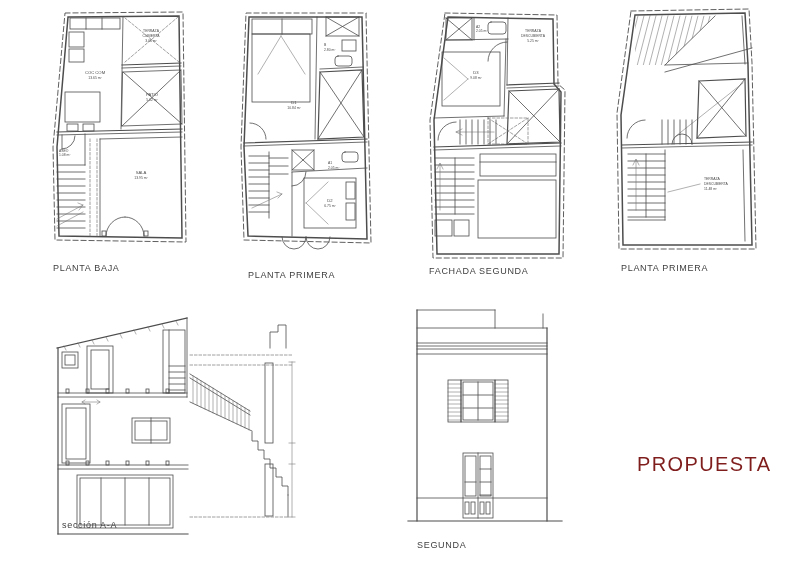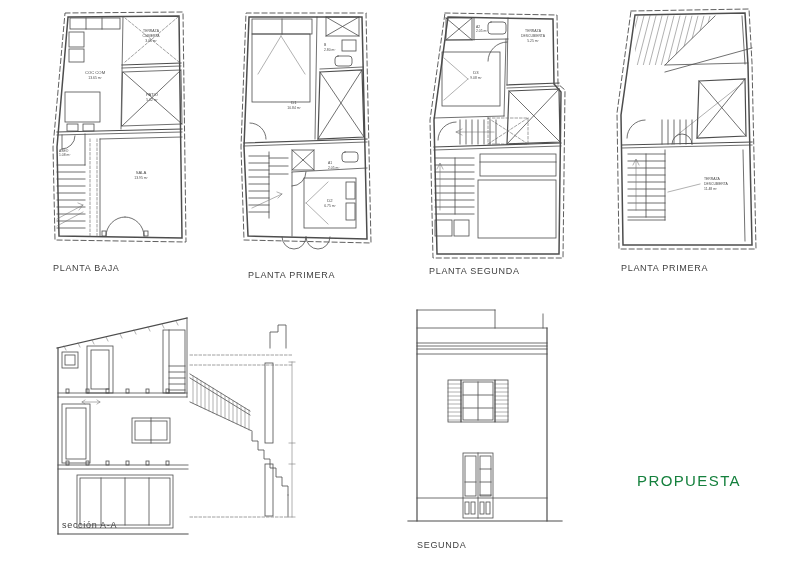--- a/index.html
+++ b/index.html
@@ -12,21 +12,21 @@
   .wall2{stroke-width:1.2}
   .dash{stroke-dasharray:5 3;stroke-width:.9}
   .dashf{stroke-dasharray:2.5 2;stroke-width:.65;stroke:#6e6e6e}
   .thin{stroke-width:.55;stroke:#707070}
   svg text{fill:#4a4a4a;stroke:none;font-family:"Liberation Sans",sans-serif}
   .rl{font-size:4.2px;text-anchor:middle}
   .rls{font-size:3.4px;text-anchor:middle}
   .rlx{font-size:3.4px;text-anchor:start}
   .plabel{position:absolute;font-size:9px;letter-spacing:.7px;color:#3e3e3e;white-space:nowrap}
   .watermark{position:absolute;left:283px;top:272px;font-size:22px;color:#7b7b7b;letter-spacing:.4px}
-  .proposal{position:absolute;left:637px;top:472px;font-size:15px;letter-spacing:1.4px;color:#15803d}
+  .proposal{position:absolute;left:637px;top:453px;font-size:20px;letter-spacing:1.4px;color:#7f1d1d}
 </style>
 </head>
 <body>
 
 <div class="sheet">
 
   <svg style="left:40px;top:8px" width="160" height="248" viewBox="0 0 160 248">
     <g>
       <polygon class="dash" points="25,5 143,4 146,234 15,232 13,139"></polygon>
       <polygon class="wall" points="28,9 139,8 142,230 19,228 17,139"></polygon>
@@ -499,19 +499,19 @@
       <line x1="80" y1="193" x2="91" y2="193"></line>
       <rect x="65" y="200" width="4" height="12"></rect>
         <rect x="71" y="200" width="4" height="12"></rect>
       <rect x="80" y="200" width="4" height="12"></rect>
         <rect x="86" y="200" width="4" height="12"></rect>
     </g>
   </svg>
 
   <div class="plabel" style="left:53px;top:263px">PLANTA BAJA</div>
   <div class="plabel" style="left:248px;top:270px">PLANTA PRIMERA</div>
-  <div class="plabel" style="left:429px;top:266px">PLANTA SEGUNDA</div>
+  <div class="plabel" style="left:429px;top:266px">FACHADA SEGUNDA</div>
   <div class="plabel" style="left:621px;top:263px">PLANTA PRIMERA</div>
   <div class="plabel" style="left:62px;top:520px">sección A-A</div>
   <div class="plabel" style="left:417px;top:540px">SEGUNDA</div>
   <div class="proposal">PROPUESTA</div>
 
 </div>
 
 </body></html>

